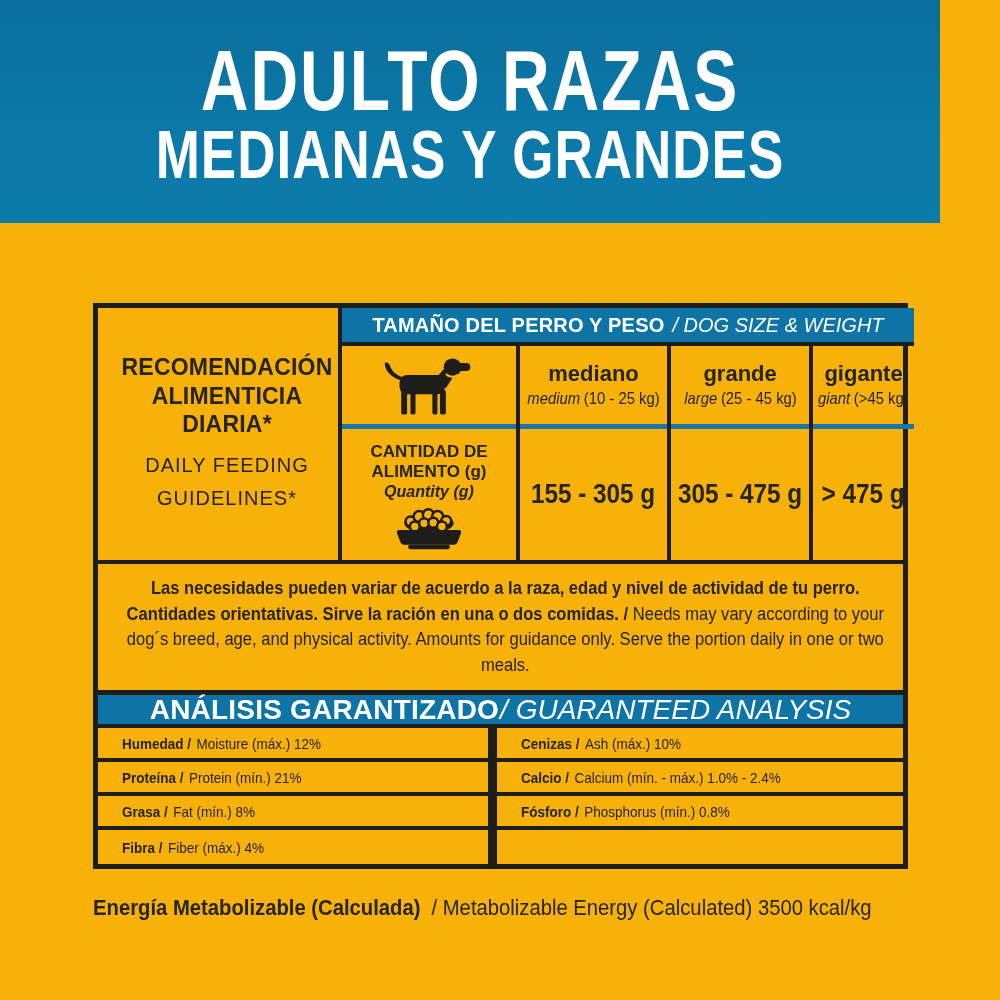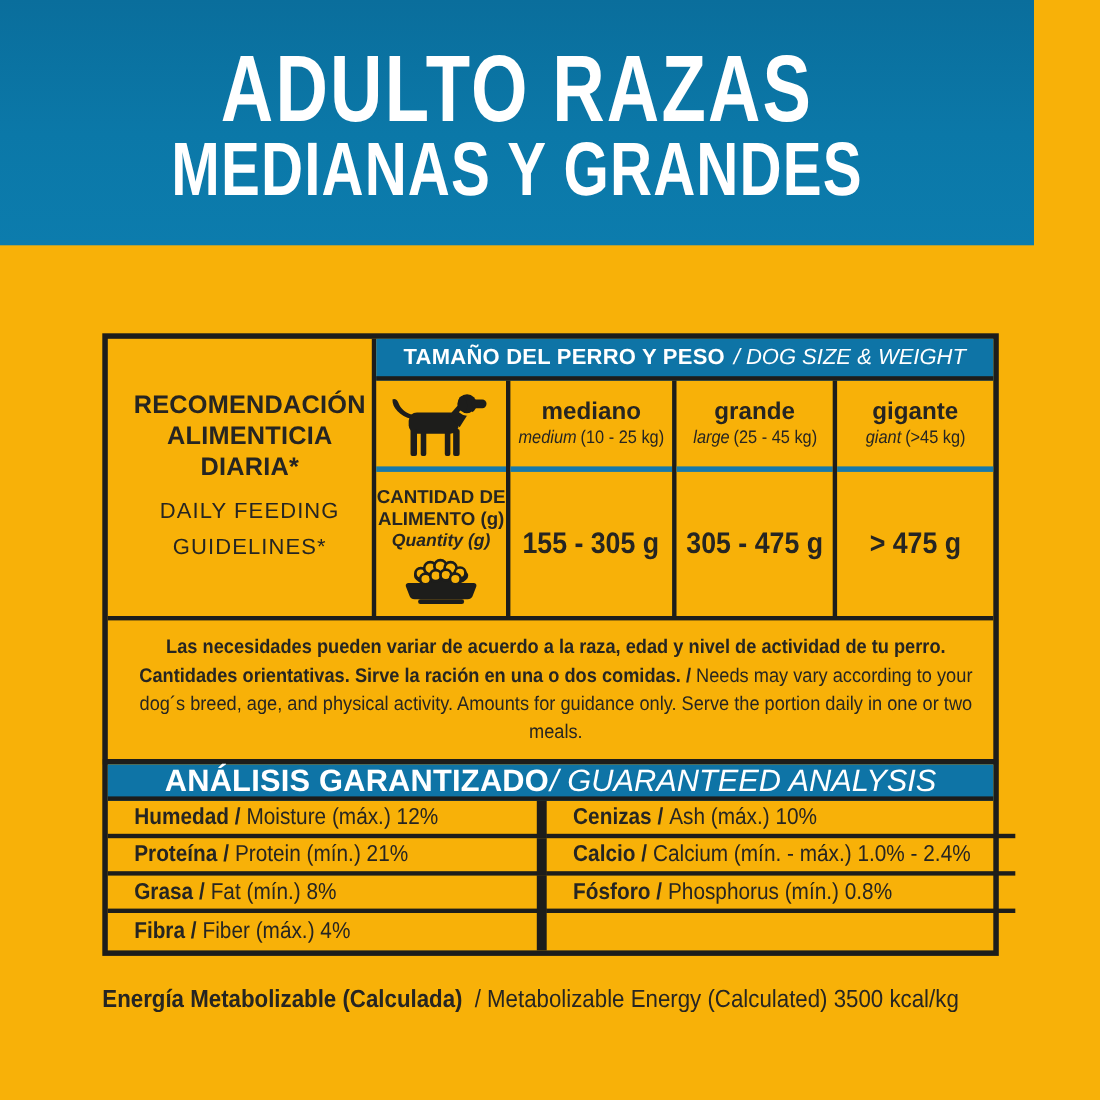--- a/index.html
+++ b/index.html
@@ -45,21 +45,21 @@
   .t1-right{flex:1;display:flex;flex-direction:column;}
   .t1-hdr{
     height:38px;background:#0E74A6;border-bottom:4px solid #1D1D1B;box-sizing:border-box;
     color:#fff;display:flex;align-items:center;justify-content:center;white-space:nowrap;
     font-size:20px;
   }
   .t1-hdr .es{font-weight:bold;letter-spacing:0.2px;}
   .t1-hdr .en{font-style:italic;margin-left:8px;font-weight:500;}
   .t1-cols{flex:1;display:flex;}
   .t1-col{display:flex;flex-direction:column;box-sizing:border-box;}
-  .t1-col.c0{width:118px;}
+  .t1-col.c0{width:174px;}
   .t1-col.c1,.t1-col.c2{flex:1;border-left:4px solid #1D1D1B;}
   .t1-col.c3{flex:1;border-left:4px solid #1D1D1B;}
   .cell-top{
     height:83px;border-bottom:5px solid #1779AB;box-sizing:border-box;
     display:flex;flex-direction:column;align-items:center;justify-content:center;
     text-align:center;
   }
   .size-es{font-weight:bold;font-size:22px;line-height:1.1;}
   .size-sub{font-size:16.5px;margin-top:3px;white-space:nowrap;}
   .size-sub .it{font-style:italic;}
@@ -87,21 +87,21 @@
   .t2-hdr{
     height:33px;background:#0E74A6;border-bottom:4px solid #1D1D1B;box-sizing:border-box;
     color:#fff;display:flex;align-items:center;justify-content:center;white-space:nowrap;
     font-size:28px;
   }
   .t2-hdr .es{font-weight:bold;letter-spacing:0.2px;}
   .t2-hdr .en{font-style:italic;margin-left:1px;font-weight:500;}
   .t2-body{display:grid;grid-template-columns:399px 1fr;}
   .t2-cell{
     height:34px;display:flex;align-items:center;padding-left:24px;box-sizing:border-box;
-    border-bottom:4px solid #1D1D1B;white-space:nowrap;font-size:21px;
+    border-bottom:4px solid #1D1D1B;white-space:nowrap;font-size:15px;
   }
   .t2-cell.lft{border-right:9px solid #1D1D1B;}
   .t2-cell.last{border-bottom:none;}
   .t2-cell .bld{font-weight:bold;}
   .t2-cell .rst{margin-left:6px;}
   
   .energy{
     position:absolute;left:93px;top:895px;width:900px;
     font-size:22.5px;white-space:nowrap;transform:scaleX(0.9);transform-origin:0 0;
   }

